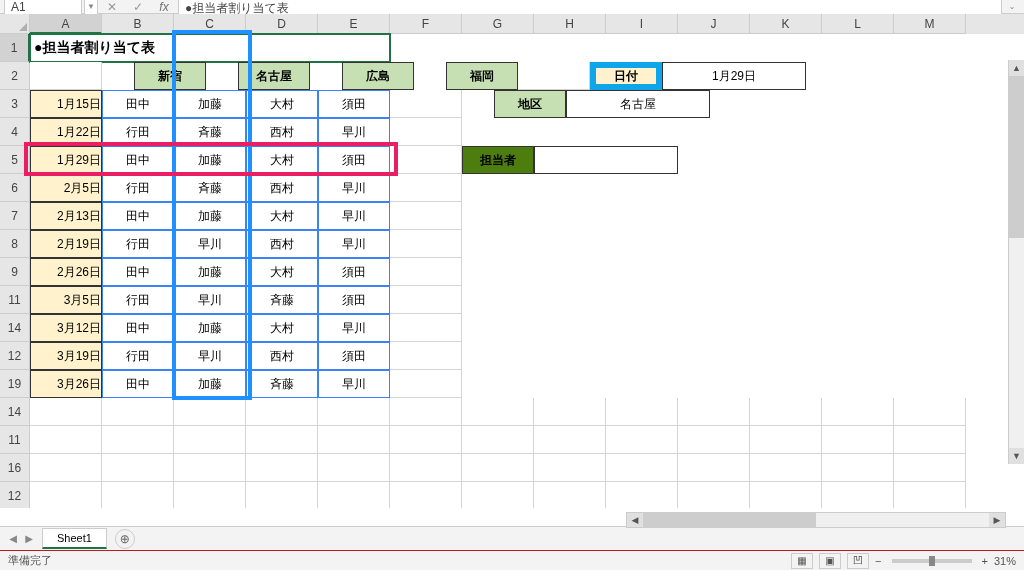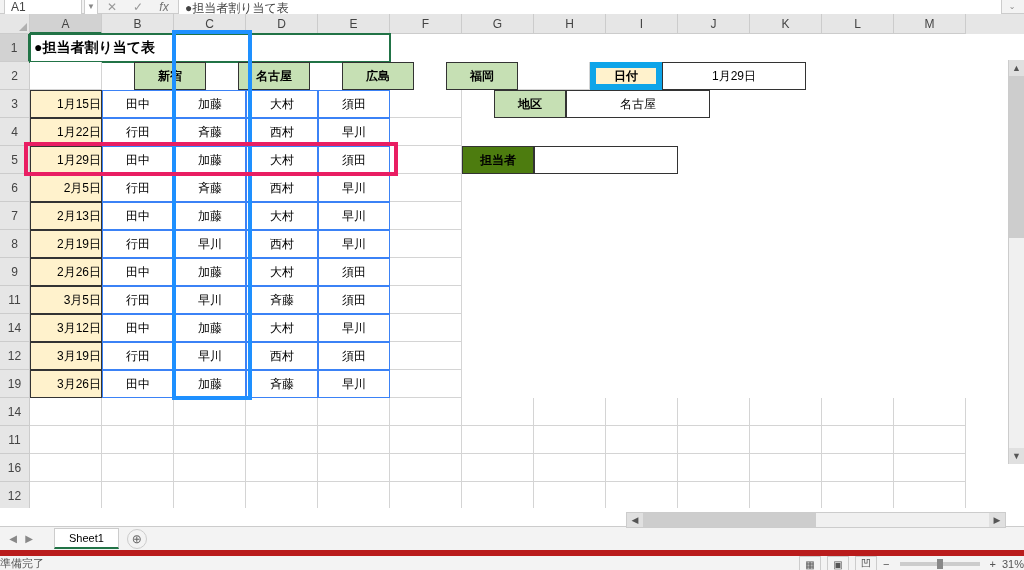--- a/index.html
+++ b/index.html
@@ -39,32 +39,32 @@
 .cell.selected { outline: 2px solid #217346; outline-offset: -1px; }
 
 
 .hl-blue { position: absolute; border: 4px solid #1e90ff; pointer-events: none; z-index: 5; }
 .hl-pink { position: absolute; border: 4px solid #e91e63; pointer-events: none; z-index: 5; }
 
 
 .sheet-tabs { position: absolute; bottom: 20px; left: 0; right: 0; height: 24px; background: #f3f3f3; border-top: 1px solid #ccc; display: flex; align-items: center; }
 .tab-nav { display: flex; gap: 2px; padding: 0 6px; }
 .tab-nav-btn { width: 14px; height: 16px; color: #888; font-size: 10px; display: flex; align-items: center; justify-content: center; }
-.tab { padding: 3px 14px; background: #fff; border: 1px solid #ccc; border-bottom: 2px solid #217346; font-size: 11px; margin-left: 12px; }
+.tab { padding: 3px 14px; background: #fff; border: 1px solid #ccc; border-bottom: 2px solid #217346; font-size: 11px; margin-left: 0; }
 .tab-add { width: 20px; height: 20px; margin-left: 8px; display: flex; align-items: center; justify-content: center; color: #666; border: 1px solid #ccc; border-radius: 50%; font-size: 12px; }
 .hscroll { position: absolute; right: 18px; bottom: 22px; width: 380px; height: 16px; background: #f0f0f0; border: 1px solid #ccc; display: flex; }
 .hscroll-btn { width: 16px; height: 14px; background: #e0e0e0; display: flex; align-items: center; justify-content: center; font-size: 9px; color: #555; }
 .hscroll-track { flex: 1; position: relative; }
 .hscroll-thumb { position: absolute; left: 0; width: 50%; height: 100%; background: #cdcdcd; }
 .vscroll { position: absolute; right: 0; top: 46px; width: 16px; bottom: 44px; background: #f0f0f0; border-left: 1px solid #ccc; }
 .vscroll-btn { height: 16px; display: flex; align-items: center; justify-content: center; font-size: 9px; color: #555; background: #e0e0e0; }
 .vscroll-thumb { position: absolute; top: 16px; width: 100%; height: 40%; background: #cdcdcd; }
 
 
-.status-bar { position: absolute; bottom: 0; left: 0; right: 0; height: 20px; background: #f3f3f3; border-top: 6px solid #b91c1c; display: flex; align-items: flex-start; padding: 0 0; font-size: 11px; color: #555; }
+.status-bar { position: absolute; bottom: 0; left: 0; right: 0; height: 20px; background: #f3f3f3; border-top: 1px solid #b91c1c; display: flex; align-items: center; padding: 0 8px; font-size: 11px; color: #555; }
 .status-right { margin-left: auto; display: flex; align-items: center; gap: 6px; }
 .view-btn { width: 22px; height: 16px; border: 1px solid #ccc; display: flex; align-items: center; justify-content: center; font-size: 10px; }
 .zoom-slider { width: 80px; height: 4px; background: #ccc; position: relative; margin: 0 4px; }
 .zoom-thumb { position: absolute; left: 50%; top: -3px; width: 6px; height: 10px; background: #888; transform: translateX(-50%); }
 </style>
 </head>
 <body>
 
 <div class="formula-bar">
   <div class="name-box">A1</div>

